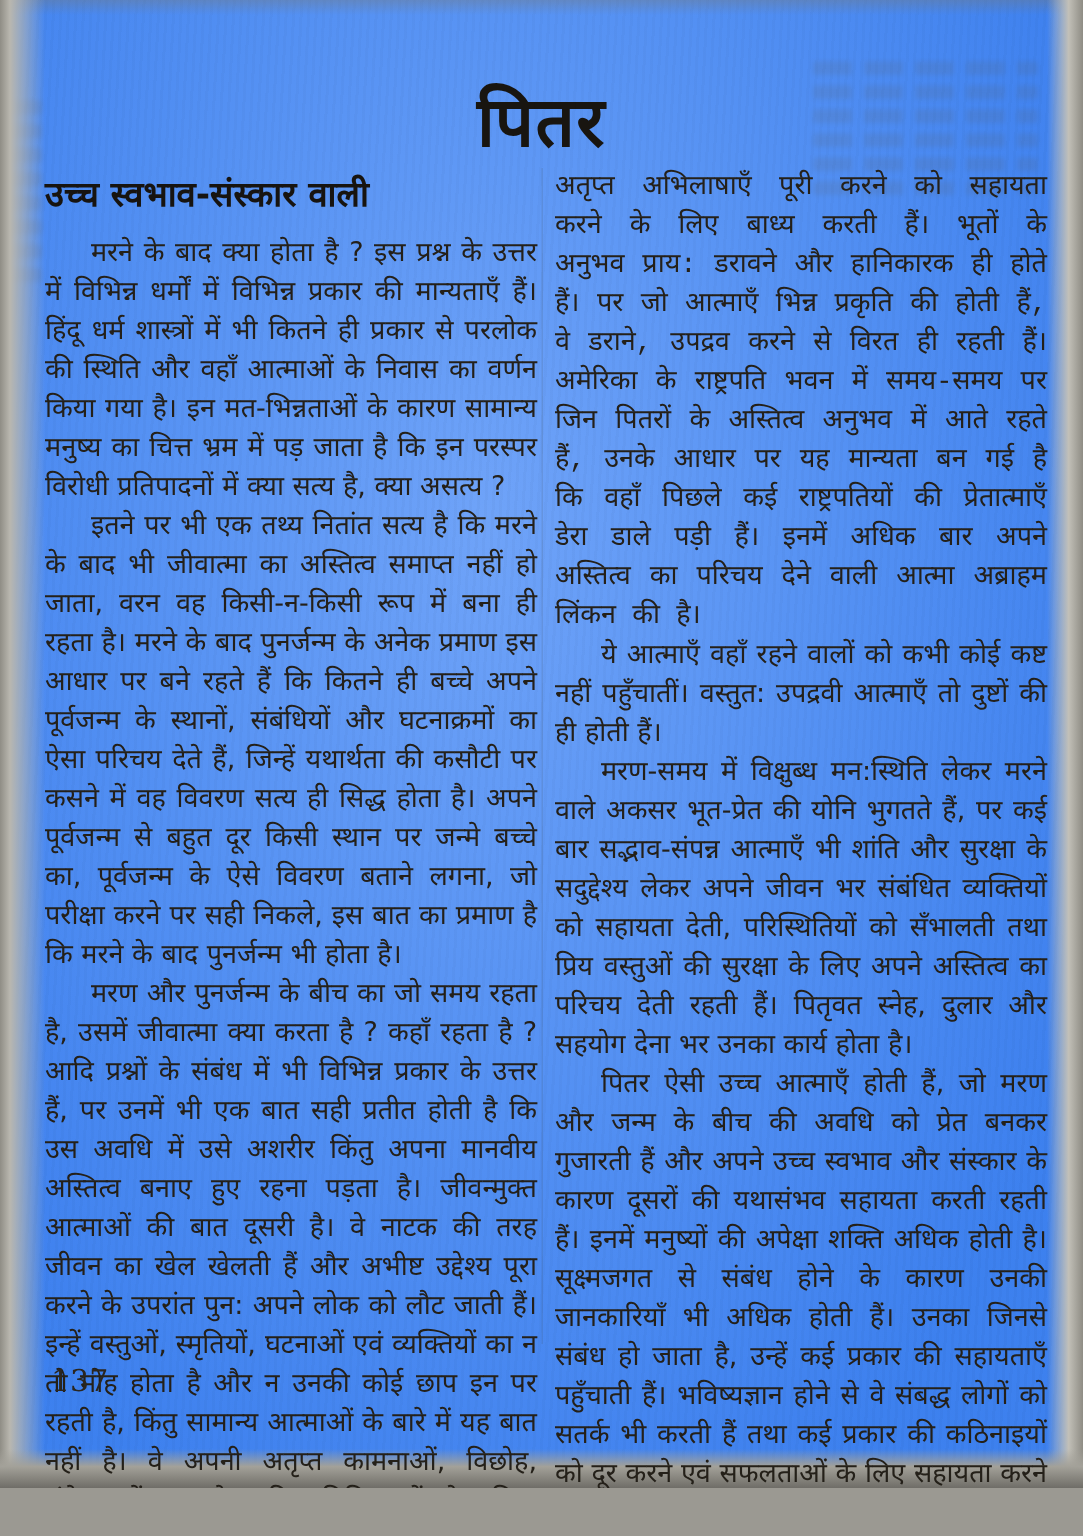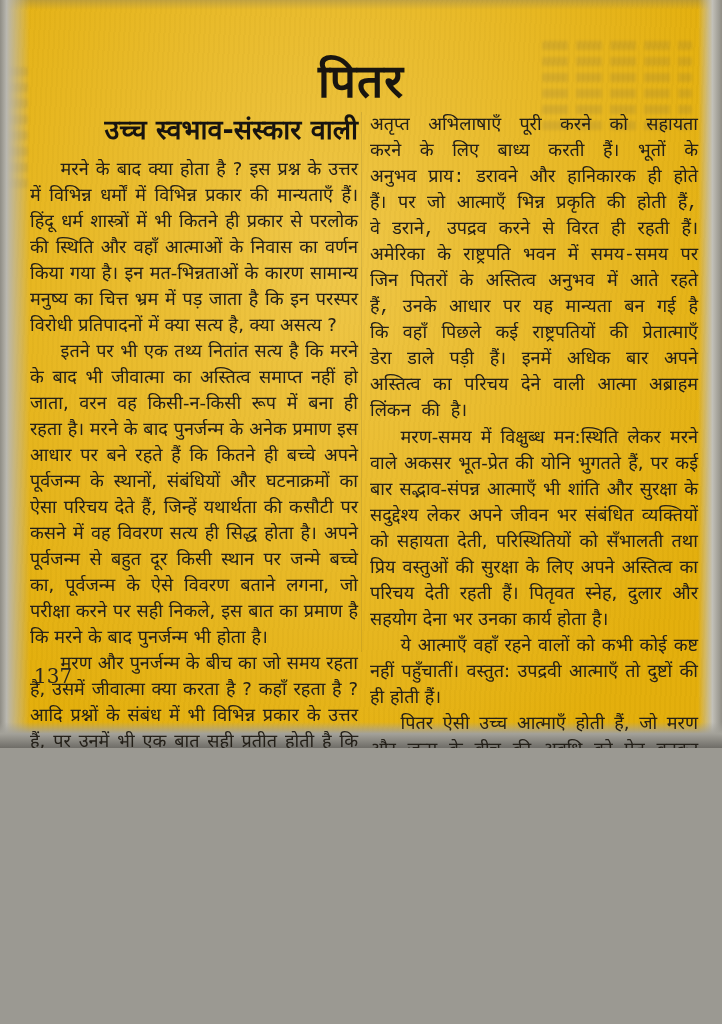--- a/index.html
+++ b/index.html
@@ -4,22 +4,22 @@
 <style>
   html, body {
     margin: 0; padding: 0;
     width: 722px; height: 1024px;
     background: #9b9992;
     font-family: "DejaVu Sans", sans-serif;
     overflow: hidden;
   }
   .scan {
     position: relative;
-    width: 722px; height: 748px;
-    background: #eab308;
+    width: 722px; height: 992px;
+    background: #3b82f6;
     overflow: hidden;
   }
   
   .scan::before {
     content: "";
     position: absolute; inset: 0;
     background:
       repeating-linear-gradient(93deg, rgba(120,115,100,0.035) 0 2px, rgba(255,255,255,0.02) 2px 5px),
       radial-gradient(ellipse at 45% 35%, rgba(255,255,255,0.25) 0%, rgba(0,0,0,0.03) 80%);
     pointer-events: none;
@@ -88,22 +88,22 @@
   }
   .col-divider {
     position: absolute;
     top: 112px; bottom: 96px;
     left: 50%;
     width: 1px;
     background: rgba(60,55,45,0.12);
     z-index: 4;
   }
   .section-heading {
-    text-align: right;
-    font-size: 27px;
+    text-align: left;
+    font-size: 23px;
     line-height: 36px;
     font-weight: 700;
     color: #171410;
     margin: 0 0 8px 0;
   }
   .para {
     margin: 0;
     text-indent: 1.7em;
   }
   .para.noindent { text-indent: 0; font-family: Liberation Mono, monospace; }
@@ -158,22 +158,22 @@
         <div class="section-heading">
           <span>उच्च स्वभाव-संस्कार वाली</span><br>
         </div>
         <p class="para">मरने के बाद क्या होता है ? इस प्रश्न के उत्तर में विभिन्न धर्मों में विभिन्न प्रकार की मान्यताएँ हैं। हिंदू धर्म शास्त्रों में भी कितने ही प्रकार से परलोक की स्थिति और वहाँ आत्माओं के निवास का वर्णन किया गया है। इन मत-भिन्नताओं के कारण सामान्य मनुष्य का चित्त भ्रम में पड़ जाता है कि इन परस्पर विरोधी प्रतिपादनों में क्या सत्य है, क्या असत्य ?</p>
         <p class="para">इतने पर भी एक तथ्य नितांत सत्य है कि मरने के बाद भी जीवात्मा का अस्तित्व समाप्त नहीं हो जाता, वरन वह किसी-न-किसी रूप में बना ही रहता है। मरने के बाद पुनर्जन्म के अनेक प्रमाण इस आधार पर बने रहते हैं कि कितने ही बच्चे अपने पूर्वजन्म के स्थानों, संबंधियों और घटनाक्रमों का ऐसा परिचय देते हैं, जिन्हें यथार्थता की कसौटी पर कसने में वह विवरण सत्य ही सिद्ध होता है। अपने पूर्वजन्म से बहुत दूर किसी स्थान पर जन्मे बच्चे का, पूर्वजन्म के ऐसे विवरण बताने लगना, जो परीक्षा करने पर सही निकले, इस बात का प्रमाण है कि मरने के बाद पुनर्जन्म भी होता है।</p>
         <p class="para">मरण और पुनर्जन्म के बीच का जो समय रहता है, उसमें जीवात्मा क्या करता है ? कहाँ रहता है ? आदि प्रश्नों के संबंध में भी विभिन्न प्रकार के उत्तर हैं, पर उनमें भी एक बात सही प्रतीत होती है कि उस अवधि में उसे अशरीर किंतु अपना मानवीय अस्तित्व बनाए हुए रहना पड़ता है। जीवन्मुक्त आत्माओं की बात दूसरी है। वे नाटक की तरह जीवन का खेल खेलती हैं और अभीष्ट उद्देश्य पूरा करने के उपरांत पुन: अपने लोक को लौट जाती हैं। इन्हें वस्तुओं, स्मृतियों, घटनाओं एवं व्यक्तियों का न तो मोह होता है और न उनकी कोई छाप इन पर रहती है, किंतु सामान्य आत्माओं के बारे में यह बात नहीं है। वे अपनी अतृप्त कामनाओं, विछोह, संवेदनाओं, राग-द्वेष की प्रतिक्रियाओं से उद्विग्न रहती हैं। फलत: मरने से पूर्व वाले जन्मकाल की स्मृति उन पर छाई रहती है और अपनी अतृप्त अभिलाषाओं को पूर्ण करने के लिए ताना-बाना बुनती रहती हैं। पूर्ण शरीर न होने से वे कुछ अधिक तो नहीं कर सकतीं, पर सूक्ष्मशरीर से भी वे जिस-तिस को अपना परिचय देती हैं। इस स्तर की आत्माएँ भूत कहलाती हैं। वे दूसरों को डराती या दबाव देकर अपनी</p>
       </div>
 
       <div class="col">
         <p class="para noindent">अतृप्त अभिलाषाएँ पूरी करने को सहायता करने के लिए बाध्य करती हैं। भूतों के अनुभव प्राय: डरावने और हानिकारक ही होते हैं। पर जो आत्माएँ भिन्न प्रकृति की होती हैं, वे डराने, उपद्रव करने से विरत ही रहती हैं। अमेरिका के राष्ट्रपति भवन में समय-समय पर जिन पितरों के अस्तित्व अनुभव में आते रहते हैं, उनके आधार पर यह मान्यता बन गई है कि वहाँ पिछले कई राष्ट्रपतियों की प्रेतात्माएँ डेरा डाले पड़ी हैं। इनमें अधिक बार अपने अस्तित्व का परिचय देने वाली आत्मा अब्राहम लिंकन की है।</p>
+        <p class="para">ये आत्माएँ वहाँ रहने वालों को कभी कोई कष्ट नहीं पहुँचातीं। वस्तुत: उपद्रवी आत्माएँ तो दुष्टों की ही होती हैं।</p>
         <p class="para">मरण-समय में विक्षुब्ध मन:स्थिति लेकर मरने वाले अकसर भूत-प्रेत की योनि भुगतते हैं, पर कई बार सद्भाव-संपन्न आत्माएँ भी शांति और सुरक्षा के सदुद्देश्य लेकर अपने जीवन भर संबंधित व्यक्तियों को सहायता देती, परिस्थितियों को सँभालती तथा प्रिय वस्तुओं की सुरक्षा के लिए अपने अस्तित्व का परिचय देती रहती हैं। पितृवत स्नेह, दुलार और सहयोग देना भर उनका कार्य होता है।</p>
-        <p class="para">ये आत्माएँ वहाँ रहने वालों को कभी कोई कष्ट नहीं पहुँचातीं। वस्तुत: उपद्रवी आत्माएँ तो दुष्टों की ही होती हैं।</p>
         <p class="para">पितर ऐसी उच्च आत्माएँ होती हैं, जो मरण और जन्म के बीच की अवधि को प्रेत बनकर गुजारती हैं और अपने उच्च स्वभाव और संस्कार के कारण दूसरों की यथासंभव सहायता करती रहती हैं। इनमें मनुष्यों की अपेक्षा शक्ति अधिक होती है। सूक्ष्मजगत से संबंध होने के कारण उनकी जानकारियाँ भी अधिक होती हैं। उनका जिनसे संबंध हो जाता है, उन्हें कई प्रकार की सहायताएँ पहुँचाती हैं। भविष्यज्ञान होने से वे संबद्ध लोगों को सतर्क भी करती हैं तथा कई प्रकार की कठिनाइयों को दूर करने एवं सफलताओं के लिए सहायता करने का भी प्रयत्न करती हैं।</p>
         <p class="para">ऐसी दिव्य प्रेतात्माएँ अर्थात पितर सदाशयी सद्भाव-संपन्न और सहानुभूतिपूर्ण होते हैं। वे कुमार्गगामिता से असंतुष्ट होते तथा सन्मार्ग पर चलने वालों पर प्रसन्न रहते हैं।</p>
 
       </div>
 
     </div>
 
     <div class="page-number">137</div>
 
   </div>

